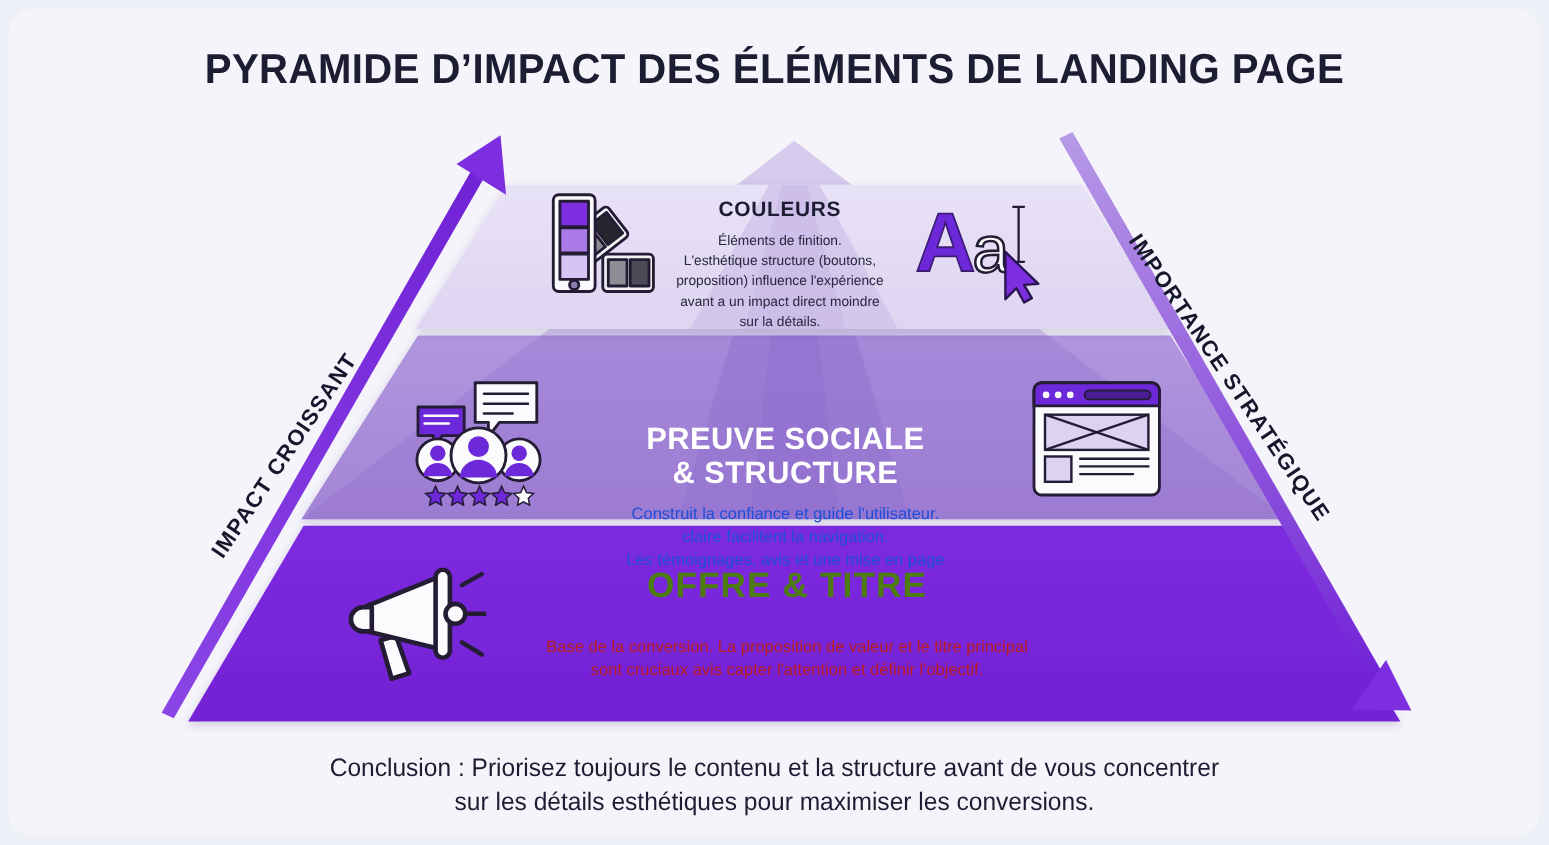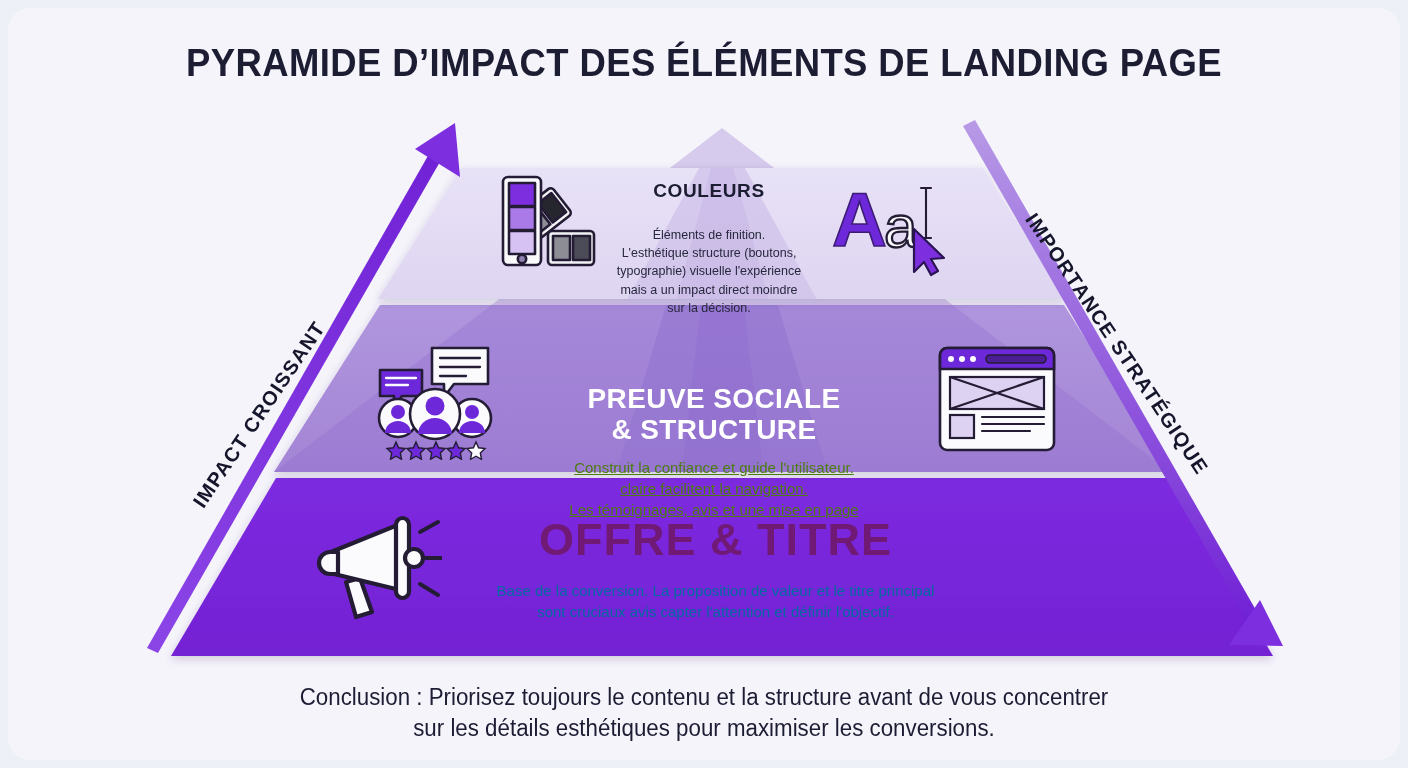--- a/index.html
+++ b/index.html
@@ -52,44 +52,44 @@
     text-align: center;
   }
 
   
   #t1-text { left: 556px; top: 170px; width: 290px; }
   #t1-head {
     font-size: 19px; font-weight: 700; color: #1c1c33;
     letter-spacing: 0.6px; line-height: 1.38; text-transform: uppercase;
   }
   #t1-body {
-    margin-top: 22px;
+    margin-top: 6px;
     font-size: 12.5px; color: #27273d; line-height: 1.45;
   }
 
   
   #t2-text { left: 496px; top: 332px; width: 420px; }
   #t2-head {
     font-size: 28px; font-weight: 700; color: #ffffff;
     letter-spacing: 0.4px; line-height: 1.12; text-transform: uppercase; margin-top: 43px;
   }
   #t2-body {
     margin-top: 11px;
-    font-size: 15px; color: #4d7c0f; line-height: 1.42; text-decoration: underline;
+    font-size: 15px; color: #1d4ed8; line-height: 1.42;
   }
 
   
   #t3-text { left: 420px; top: 508px; width: 575px; }
   #t3-head {
-    font-size: 45px; font-weight: 700; color: #701a75;
+    font-size: 32px; font-weight: 700; color: #4d7c0f;
     letter-spacing: 1px; line-height: 1.05; text-transform: uppercase;
   }
   #t3-body {
-    margin-top: 17px;
-    font-size: 15px; color: #0369a1; line-height: 1.4;
+    margin-top: 28px;
+    font-size: 15px; color: #b91c1c; line-height: 1.4;
   }
 
   
   .axis-label {
     position: absolute;
     font-size: 20px;
     font-weight: 700;
     color: #15152b;
     letter-spacing: 1.3px;
     white-space: nowrap;
@@ -194,23 +194,23 @@
       </g>
     </svg>
 
     <div class="tier-text" id="t1-text">
       <div id="t1-head">
         <div>COULEURS</div>
       </div>
       <div id="t1-body">
         <div>Éléments de finition.</div>
         <div>L'esthétique structure (boutons,</div>
-        <div>typographie) visuelle l'expérience</div>
-        <div>mais a un impact direct moindre</div>
-        <div>sur la décision.</div>
+        <div>proposition) influence l'expérience</div>
+        <div>avant a un impact direct moindre</div>
+        <div>sur la détails.</div>
       </div>
     </div>
 
     <div class="tier-text" id="t2-text">
       <div id="t2-head">
         <div>PREUVE SOCIALE</div>
         <div>&amp; STRUCTURE</div>
       </div>
       <div id="t2-body">
         <div>Construit la confiance et guide l'utilisateur.</div>

